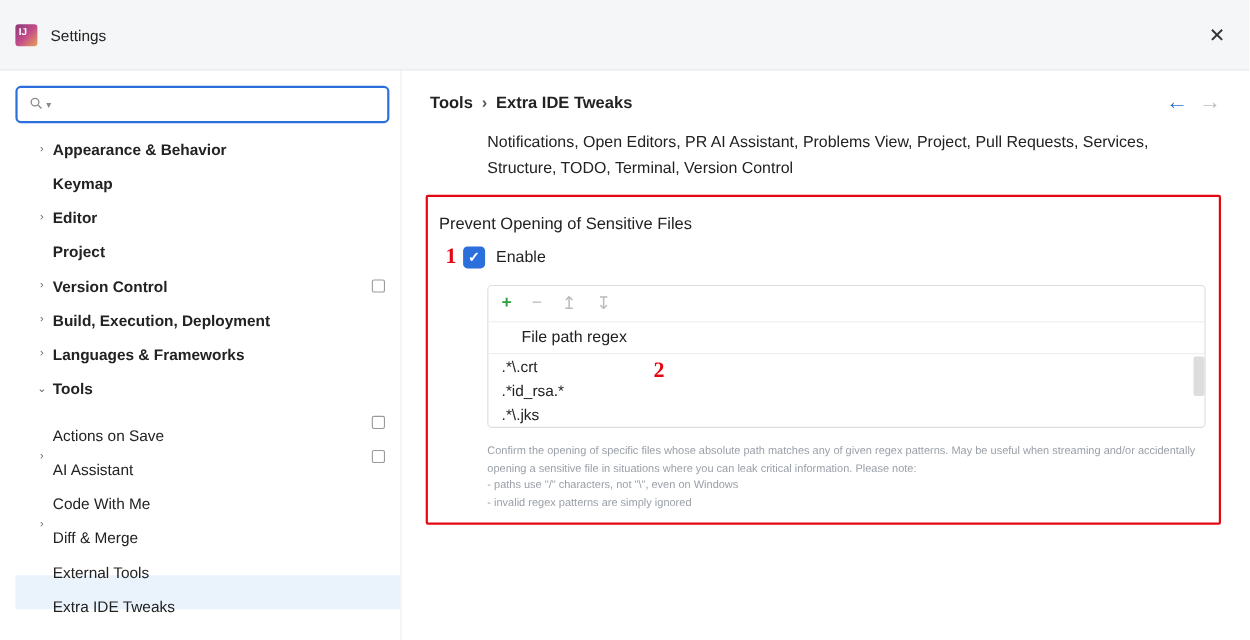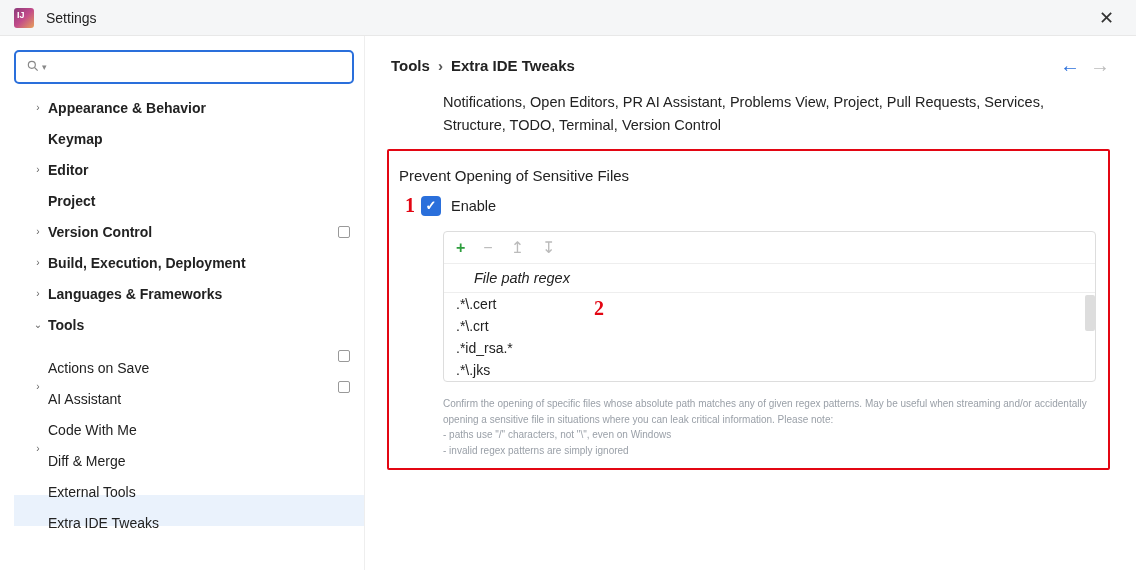--- a/index.html
+++ b/index.html
@@ -1,18 +1,18 @@
 <!DOCTYPE html>
 <html><head>
 <meta charset="utf-8">
 <style>
 * { box-sizing: border-box; margin: 0; padding: 0; font-family: -apple-system, BlinkMacSystemFont, "Segoe UI", Arial, sans-serif; }
 body { width: 1136px; height: 582px; background: #fff; overflow: hidden; }
 
-.titlebar { height: 36px; background: #f5f6f7; display: flex; align-items: center; padding: 0 14px; border-bottom: 1px solid #e8e8e8; }
+.titlebar { height: 64px; background: #f5f6f7; display: flex; align-items: center; padding: 0 14px; border-bottom: 1px solid #e8e8e8; }
 .app-icon { width: 20px; height: 20px; background: linear-gradient(135deg, #8b3a7a 0%, #c24b8a 50%, #e8a05a 100%); border-radius: 3px; margin-right: 12px; position: relative; }
 .app-icon::after { content: 'IJ'; position: absolute; color: #fff; font-size: 9px; font-weight: bold; top: 2px; left: 3px; }
 .titlebar-title { font-size: 14px; color: #222; }
 .close-x { margin-left: auto; font-size: 18px; color: #333; cursor: pointer; padding: 4px 8px; }
 
 .body { display: flex; height: calc(100% - 48px); }
 
 .left { width: 365px; padding: 14px 0 0 14px; border-right: 1px solid #eee; overflow-y: auto; }
 .search-wrap { width: 340px; height: 34px; border: 2px solid #2a6fdb; border-radius: 5px; display: flex; align-items: center; padding: 0 10px; }
 .search-icon { color: #888; font-size: 14px; }
@@ -46,21 +46,21 @@
 .anno { color: #e30613; font-weight: 700; font-size: 20px; margin-right: 6px; font-family: Georgia, serif; }
 .checkbox { width: 20px; height: 20px; border-radius: 4px; background: #2a6fdb; display: inline-flex; align-items: center; justify-content: center; margin-right: 10px; }
 .check { color: #fff; font-size: 13px; font-weight: bold; }
 .enable-label { font-size: 14.5px; color: #222; }
 
 .table-wrap { margin-left: 44px; border: 1px solid #ddd; border-radius: 4px; position: relative; }
 .table-toolbar { display: flex; align-items: center; gap: 18px; padding: 6px 12px; border-bottom: 1px solid #eee; }
 .tb-btn { font-size: 16px; cursor: pointer; }
 .tb-add { color: #2e9e3e; font-weight: bold; }
 .tb-dim { color: #bbb; }
-.table-header { padding: 6px 30px; font-size: 14.5px; color: #222; border-bottom: 1px solid #eee; font-style: italic; }
+.table-header { padding: 6px 30px; font-size: 14.5px; color: #222; border-bottom: 1px solid #eee; }
 .table-body { position: relative; }
 .table-row { padding: 3px 12px; font-size: 14px; color: #222; }
 .anno2 { position: absolute; left: 150px; top: 4px; color: #e30613; font-weight: 700; font-size: 20px; font-family: Georgia, serif; }
 .scroll-ind { position: absolute; right: 0; top: 2px; width: 10px; height: 36px; background: #ddd; border-radius: 2px; }
 
 .help-text { margin: 14px 0 0 44px; font-size: 10px; color: #9aa0a8; line-height: 1.55; }
 </style>
 </head>
 <body>
 
@@ -171,21 +171,20 @@
         <div class="table-toolbar">
           <span class="tb-btn tb-add">+</span>
           <span class="tb-btn tb-dim">−</span>
           <span class="tb-btn tb-dim">↥</span>
           <span class="tb-btn tb-dim">↧</span>
         </div>
         <div class="table-header">File path regex</div>
         <div class="table-body" id="table-body">
           <span class="anno2">2</span>
           <div class="scroll-ind"></div>
-        <div class="table-row">.*\.cert</div>
             <div class="table-row">.*\.crt</div>
             <div class="table-row">.*id_rsa.*</div>
             <div class="table-row">.*\.jks</div>
           </div>
       </div>
       <div class="help-text" id="help-text">Confirm the opening of specific files whose absolute path matches any of given regex patterns. May be useful when streaming and/or accidentally opening a sensitive file in situations where you can leak critical information. Please note:<br>- paths use "/" characters, not "\", even on Windows<br>- invalid regex patterns are simply ignored</div>
     </div>
   </div>
 </div>
 

